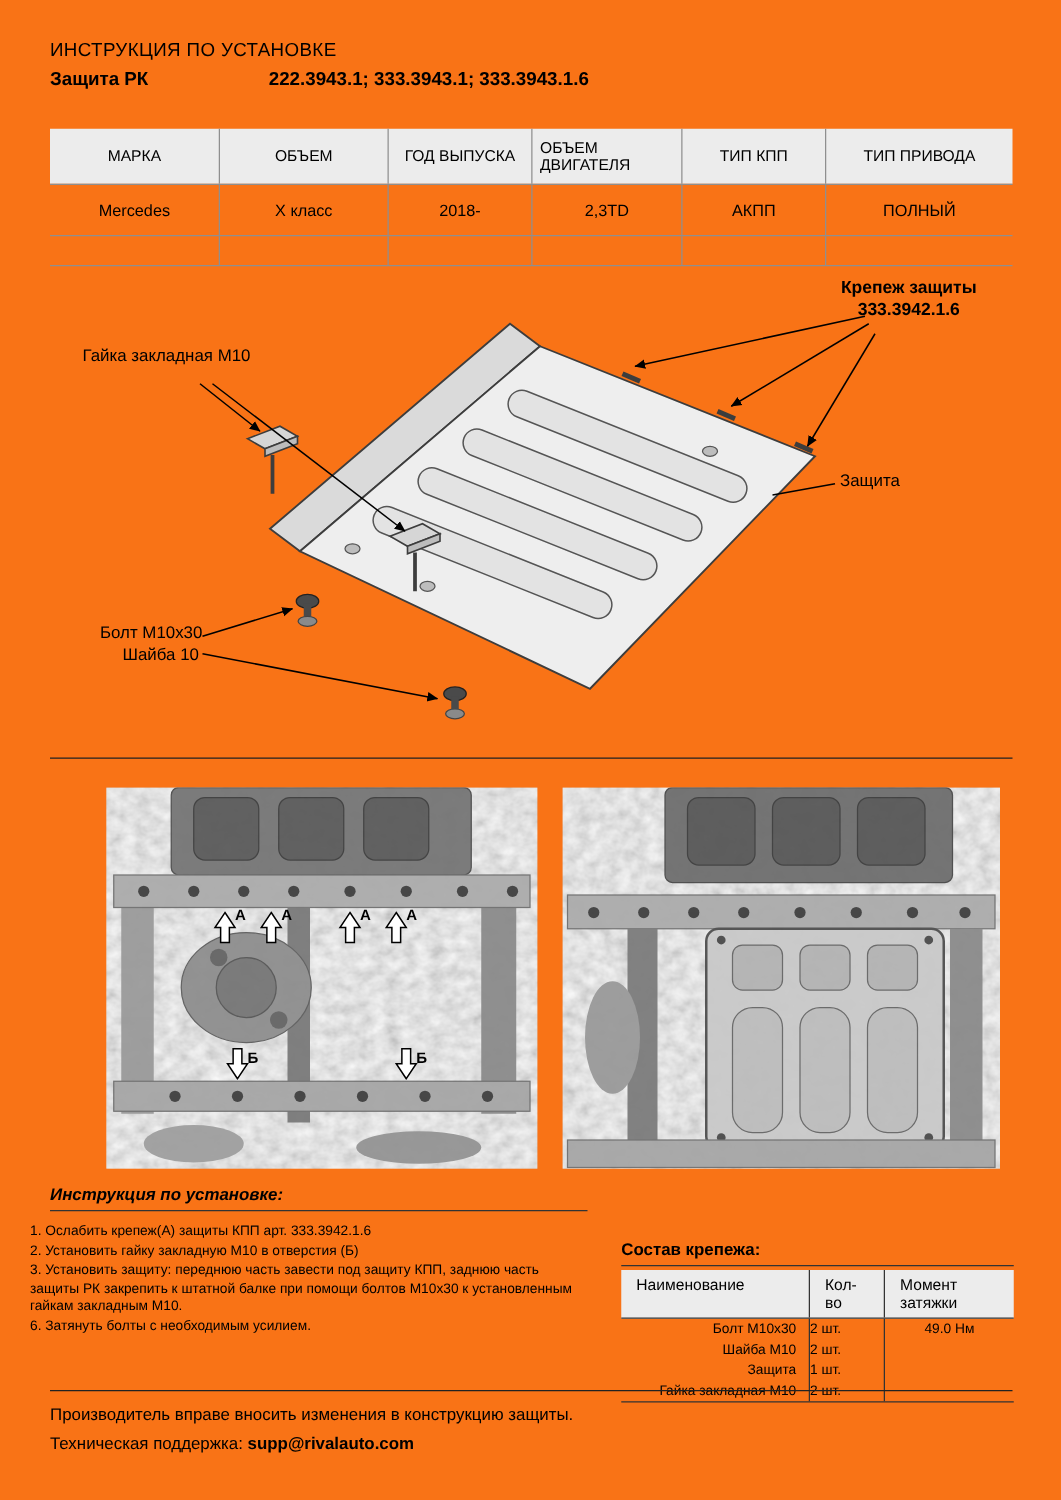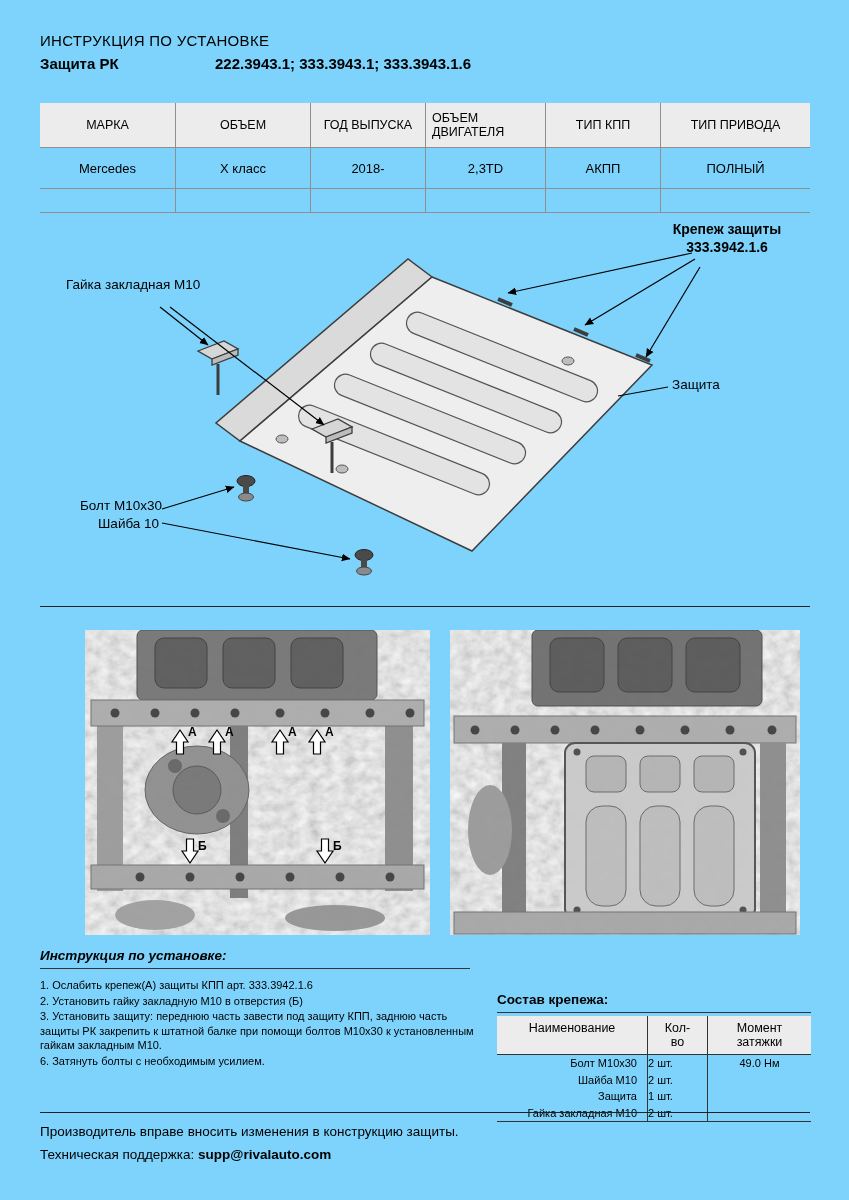--- a/index.html
+++ b/index.html
@@ -1,21 +1,21 @@
 <!DOCTYPE html>
 <html><head>
 <meta charset="utf-8">
 <style>
   * { box-sizing: border-box; margin: 0; padding: 0; }
   html,body { background:#888; }
   .page {
     position: relative;
     width: 849px; height: 1200px;
     margin: 0 auto;
-    background: #7dd3fc;
+    background: #f97316;
     font-family: "Liberation Sans", sans-serif;
     color: #000;
     overflow: hidden;
   }
   
   .doc-title { position:absolute; left:40px; top:32px; font-size:15px; letter-spacing:0.3px; }
   .product-line { position:absolute; left:40px; top:55px; font-size:15px; font-weight:bold; display:flex;justify-content:space-between; }
   .product-name { width:175px; }
   
   .spec-table { position:absolute; left:40px; top:103px; width:770px; font-size:12.5px; }
@@ -37,27 +37,27 @@
   .bolt-label { position:absolute; left:40px; top:282px; font-size:13.5px; line-height:1.35; }
   .bolt-label .line2 { padding-left:18px; }
   
   .divider1 { position:absolute; left:40px; top:606px; width:770px; border-top:1.5px solid #222; }
   .divider2 { position:absolute; left:40px; top:1112px; width:770px; border-top:1.5px solid #222; }
   
   .photo-left  { position:absolute; left:85px;  top:630px; width:345px; height:305px; }
   .photo-right { position:absolute; left:450px; top:630px; width:350px; height:305px; }
   
   .inst-head { position:absolute; left:40px; top:948px; width:430px; font-size:13.5px; font-weight:bold; padding-bottom:5px; border-bottom:1px solid #333;font-style:italic; }
-  .inst-steps { position:absolute; left:40px; top:978px; width:448px; font-size:11px; line-height:1.32; }
+  .inst-steps { position:absolute; left:24px; top:978px; width:448px; font-size:11px; line-height:1.32; }
   .inst-steps div { margin-bottom:1px; }
   
   .hw { position:absolute; left:497px; top:948px; width:314px; }
   .hw-head { font-size:13.5px; font-weight:bold; padding-bottom:5px; border-bottom:1px solid #333;margin-top:44px; }
   .hw-thead { display:flex; background:#ececec; border-bottom:1px solid #333; margin-top:3px; font-size:12.5px; }
-  .hw-th { text-align:center; padding:5px 12px; }
+  .hw-th { text-align:left; padding:5px 12px; }
   .hw-body { display:flex; border-bottom:1px solid #333; font-size:11px; }
   .hw-col-name { width:150px; }
   .hw-col-qty { width:60px; border-left:1px solid #333; }
   .hw-col-torque { width:104px; border-left:1px solid #333; }
   .hw-col-name div { text-align:right; padding-right:10px; line-height:1.5; }
   .hw-col-qty div { line-height:1.5; }
   .hw-col-torque div { text-align:center; padding-top:2px; }
   
   .footer-note { position:absolute; left:40px; top:1124px; font-size:13.5px; }
   .footer-support { position:absolute; left:40px; top:1147px; font-size:13.5px; }

